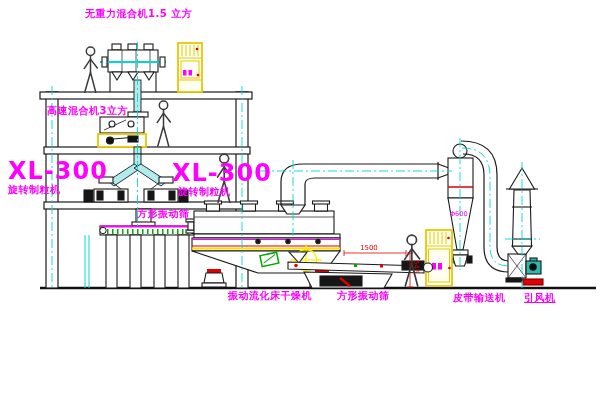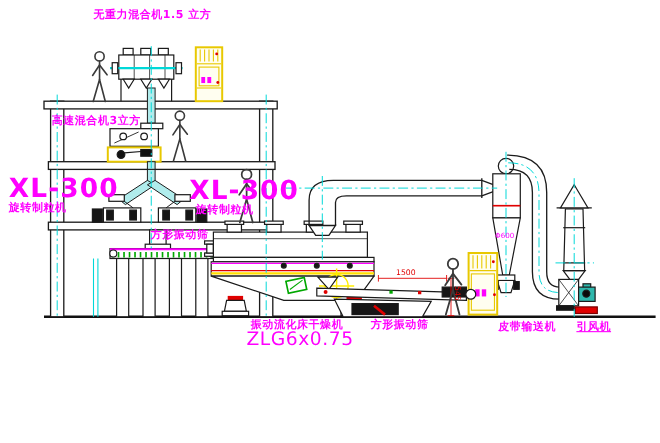--- a/index.html
+++ b/index.html
@@ -282,21 +282,20 @@
 
 <div class="lbl model" style="left:8px;top:159px;">XL-300</div>
 <div class="lbl small" style="left:8px;top:185px;">旋转制粒机</div>
 
 <div class="lbl model" style="left:172px;top:161px;">XL-300</div>
 <div class="lbl small" style="left:178px;top:187px;">旋转制粒机</div>
 
 <div class="lbl small" style="left:137px;top:209px;">方形振动筛</div>
 
 <div class="lbl small" style="left:228px;top:291px;text-align:center;">振动流化床干燥机</div>
-<div class="lbl model-sm" style="left:224px;top:301px;">ZLG6x0.75</div>
 
 <div class="lbl small" style="left:337px;top:291px;">方形振动筛</div>
 
 <div class="lbl small" style="left:453px;top:293px;">皮带输送机</div>
 <div class="lbl small" style="left:524px;top:293px;text-decoration:underline;">引风机</div>
 
 <div class="tiny-mag" style="left:450px;top:179px;">Φ600</div>
 
 <div class="dim" style="left:360px;top:245px;">1500</div>
 <div class="dim vert" style="left:412px;top:260px;">545</div>

